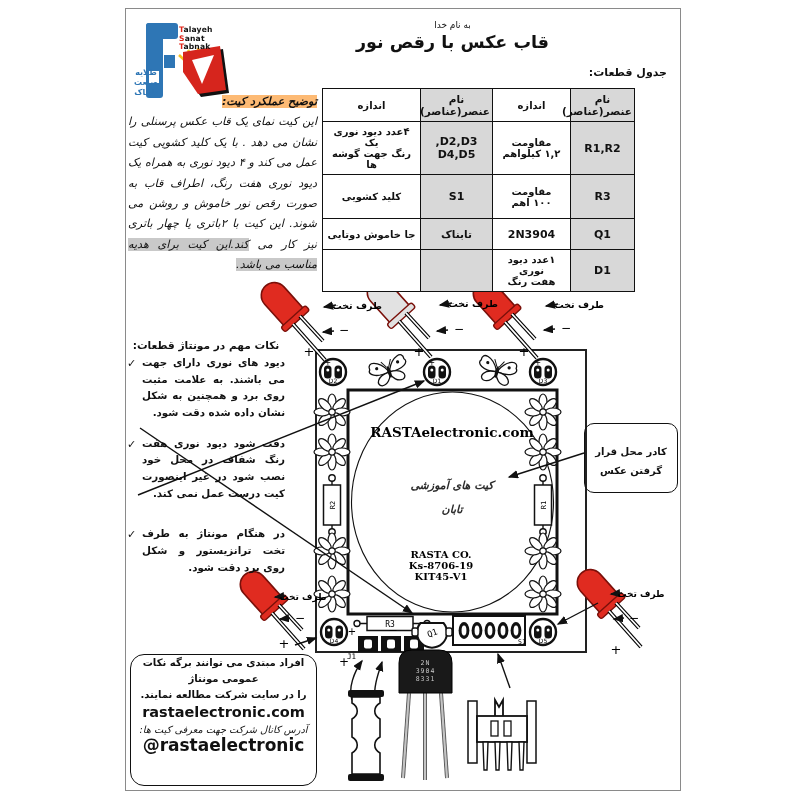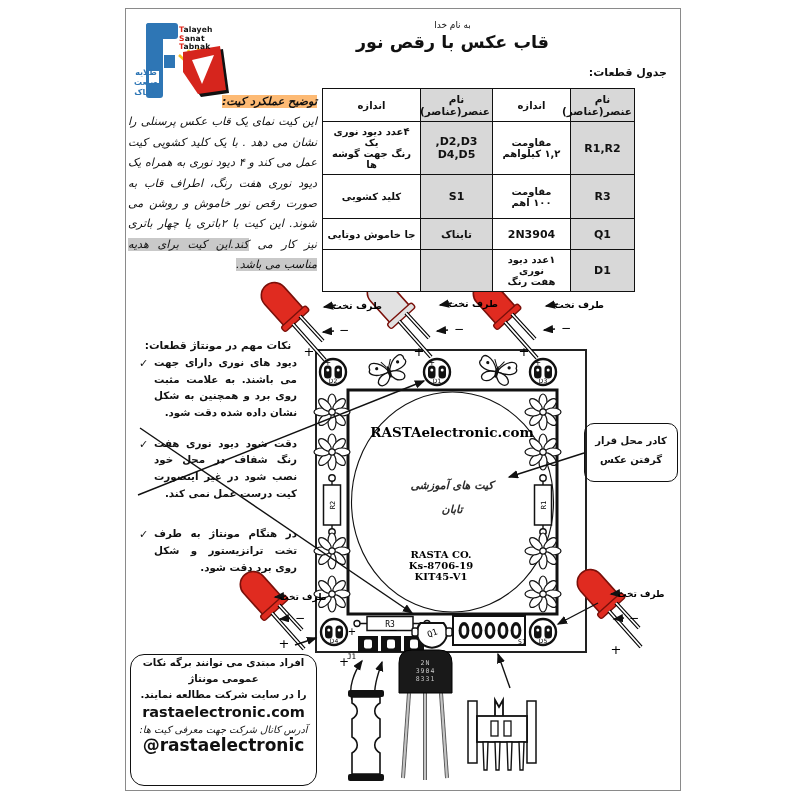--- a/index.html
+++ b/index.html
@@ -30,31 +30,31 @@
   .cname{background:#d8d8d8;font-size:10.5px;}
   .csize{background:#fff;font-size:10px;}
 
   
   .desc{left:128px;top:92px;width:189px;direction:rtl;font-size:11.2px;font-style:italic;
         line-height:1.82;text-align:justify;}
   .chip{background:#fdba74;font-weight:bold;}
   .hl{background:#c9c9c9;}
 
   
-  .notes{left:139px;top:339px;width:158px;direction:rtl;}
+  .notes{left:127px;top:339px;width:158px;direction:rtl;}
   .notes-title{font-weight:bold;font-size:10.6px;text-align:center;margin-bottom:3px;}
   .nitem{position:relative;font-weight:bold;font-size:10.3px;line-height:1.62;text-align:justify;
          padding-left:15px;}
   .nitem .chk{position:absolute;left:0;top:1px;font-size:11px;font-weight:normal;}
   .ni1{margin-bottom:14px;}
   .ni2{margin-bottom:24px;}
 
   
   .photo-note{left:584px;top:423px;width:92px;height:50px;border:1.6px solid #111;border-radius:10px;
-              direction:rtl;font-weight:bold;font-size:10px;text-align:center;line-height:1.9;padding-top:7px;}
+              direction:rtl;font-weight:bold;font-size:10px;text-align:center;line-height:1.9;padding-top:18px;}
 
   
   .attn{left:130px;top:654px;width:185px;height:130px;border:1.6px solid #111;border-radius:14px;
         direction:rtl;text-align:center;}
   .att-title{font-size:12.5px;font-weight:bold;margin-top:6px;}
   .att-l{font-size:10.1px;font-weight:bold;line-height:1.6;}
   .att-site{font-size:14.5px;font-weight:bold;direction:ltr;margin-top:1px;}
   .att-ch{font-size:9.8px;font-style:italic;margin-top:4px;}
   .att-handle{font-size:17px;font-weight:bold;direction:ltr;}
 

